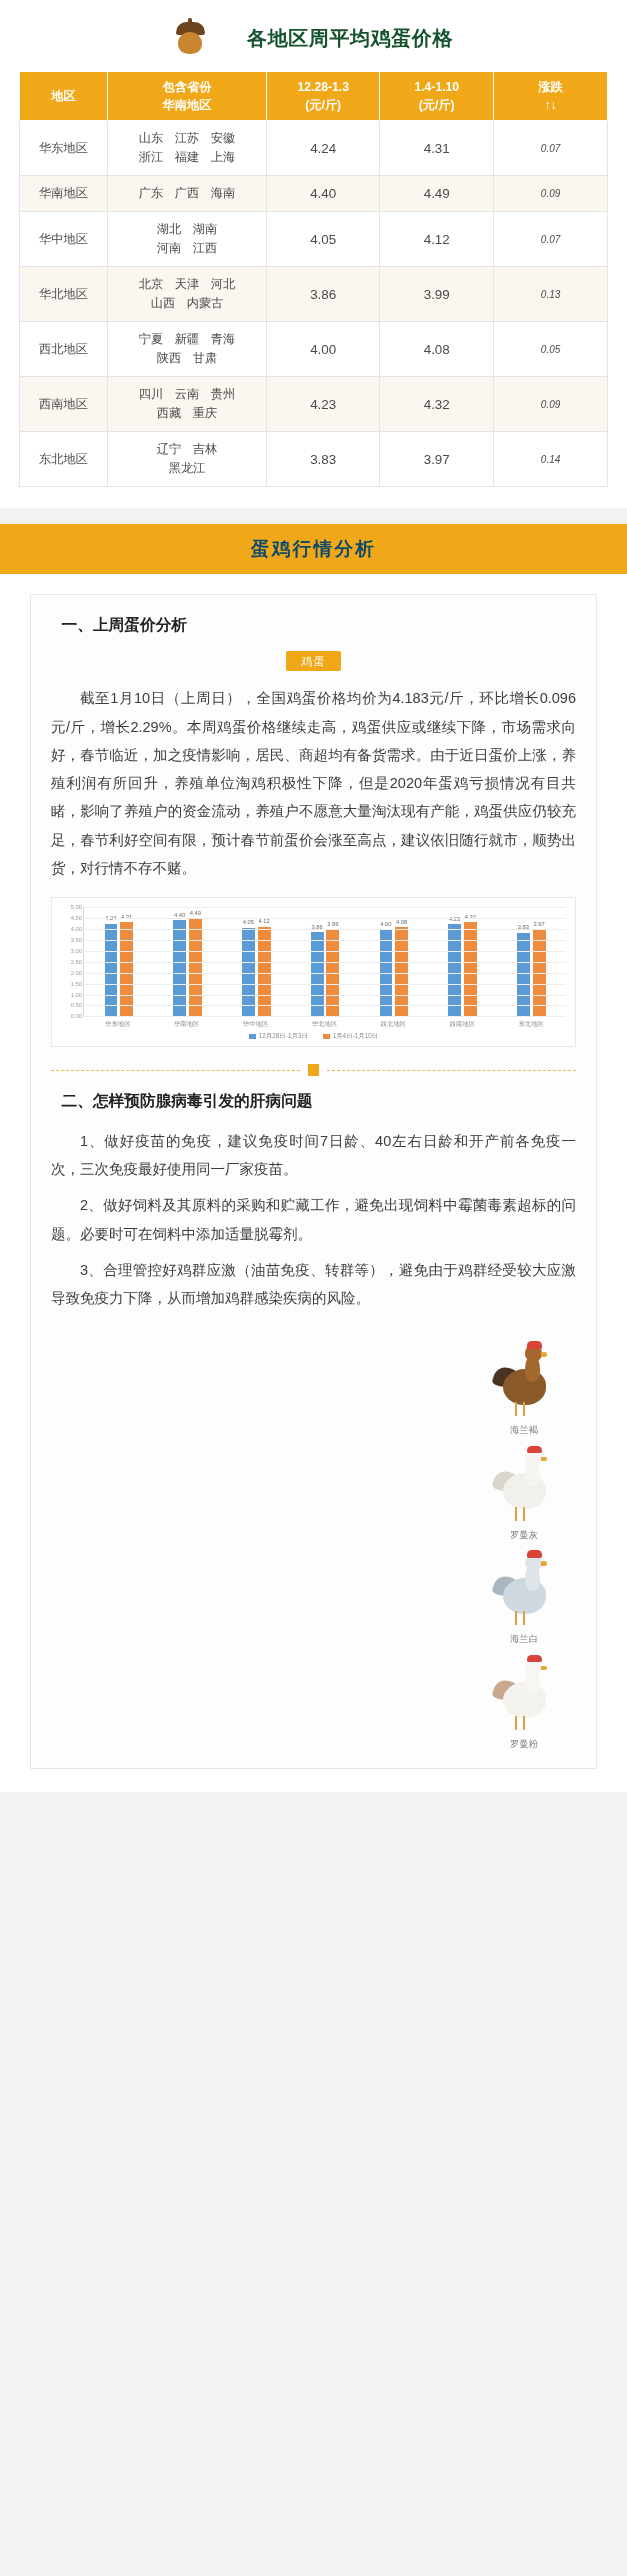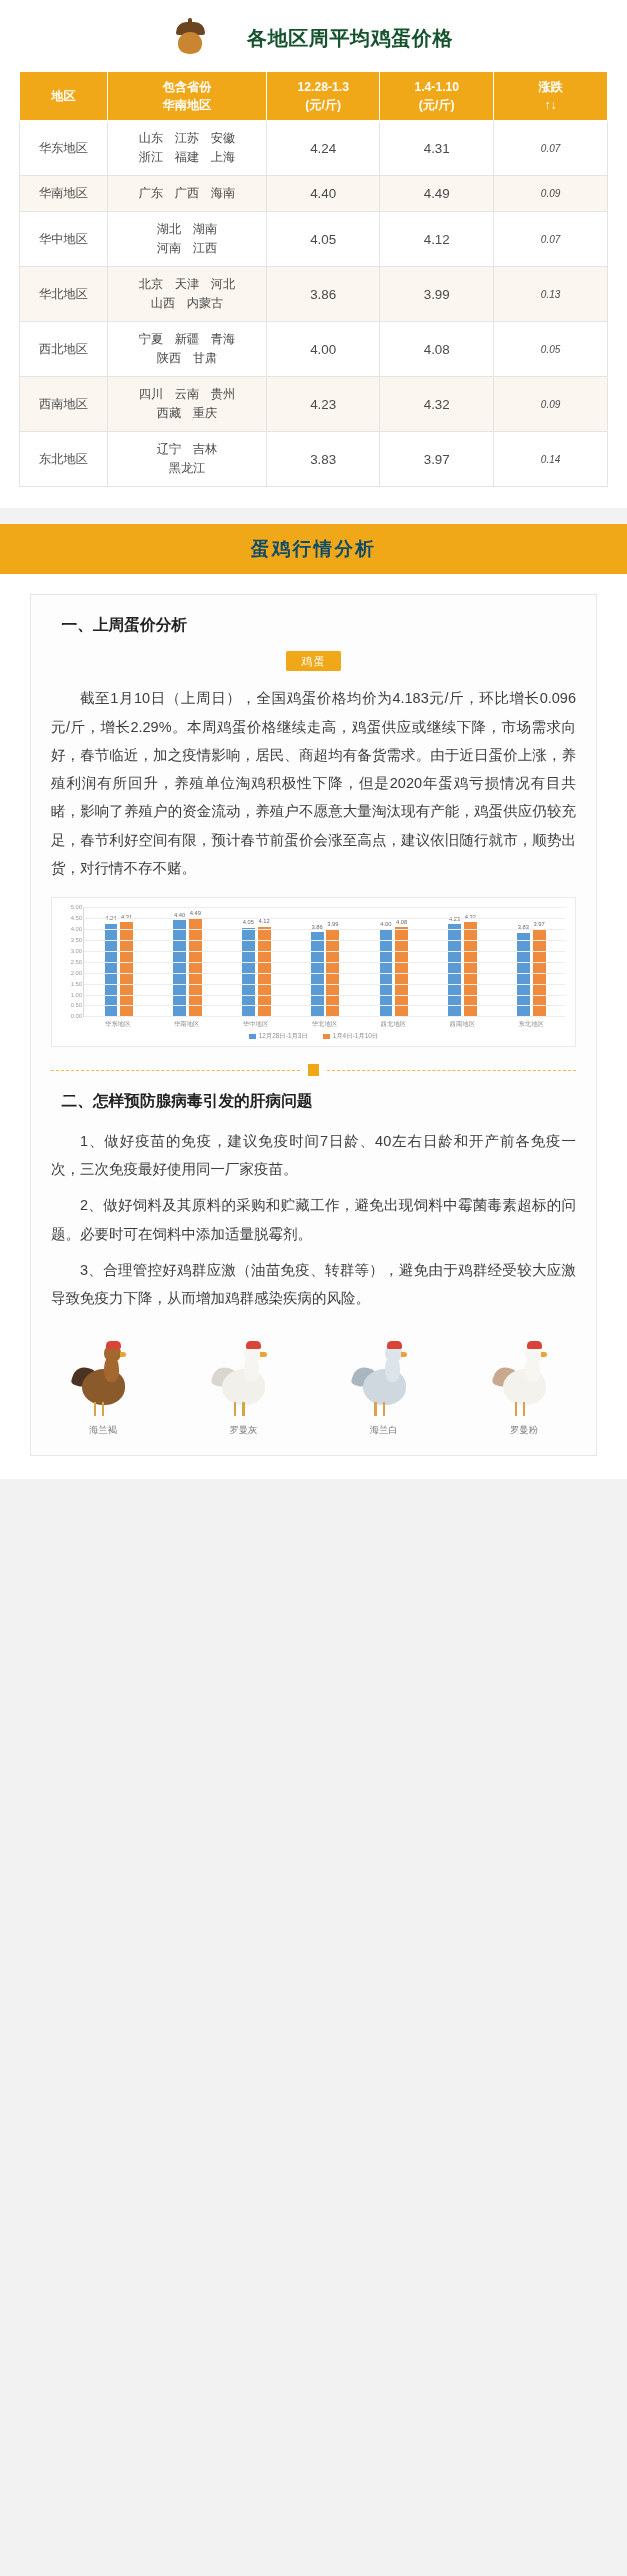--- a/index.html
+++ b/index.html
@@ -180,20 +180,21 @@
     flex:1; height:0; border-top:1.2px dashed #f0b84a;
   }
   .divider .sq {
     width:11.6px; height:11.6px; background:#f0a818; margin:0 8.1px;
   }
 
   
   .chickens {
     display:flex; justify-content:space-between; align-items:flex-end;
     margin:20px 5.8px 0 5.8px;
+    flex-direction:column;
   }
   .chick { width:18%; text-align:center; }
   .chick .img {
     height:87px; position:relative; margin:0 auto 4.6px auto; width:70px;
   }
   .chick .cname { font-size:9.3px; color:#7a7a7a; }
 
   .body-shape {
     position:absolute; bottom:15px; left:14px; width:43px; height:36px;
     border-radius:52% 46% 48% 50%;

